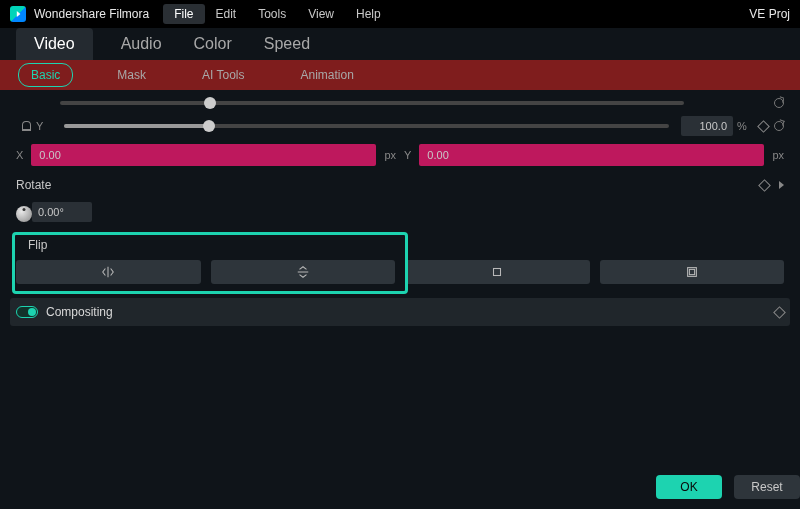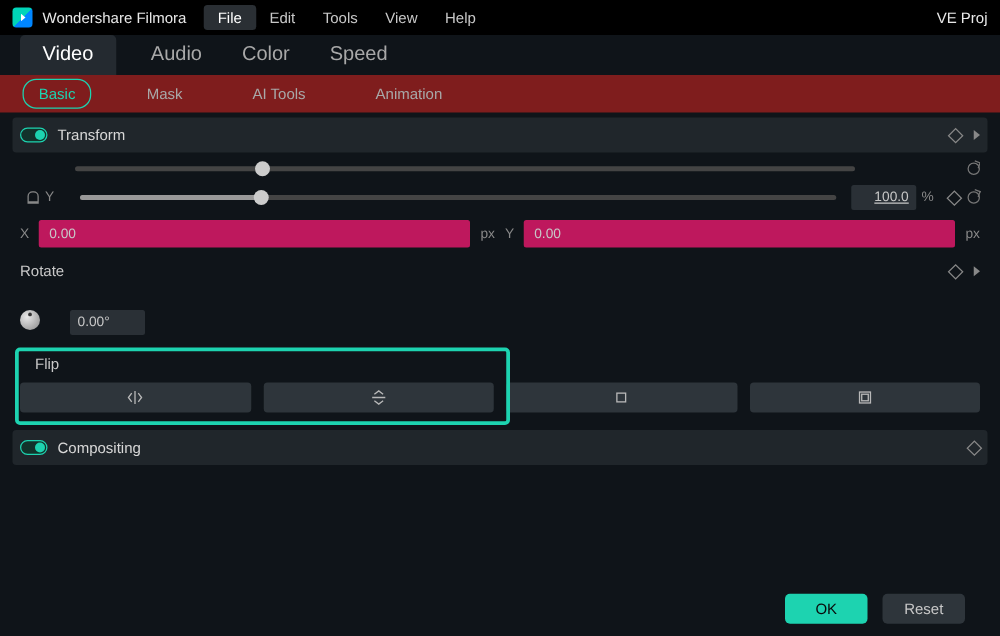--- a/index.html
+++ b/index.html
@@ -36,48 +36,48 @@
 
 .body-pad { padding: 6px 6px 0 6px; }
 
 .slider-row { display: flex; align-items: center; height: 24px; margin-bottom: 4px; }
 .lock-col { width: 20px; display: flex; justify-content: center; }
 .lock-icn { width: 9px; height: 10px; border: 1px solid #888; border-top-left-radius: 4px; border-top-right-radius: 4px; border-bottom: 2px solid #888; }
 .axis-lbl { width: 16px; color: #888; font-size: 11px; }
 .slider { flex: 1; height: 4px; background: #444; border-radius: 2px; margin: 0 12px; position: relative; }
 .slider .filled { position: absolute; left: 0; top: 0; bottom: 0; background: #999; border-radius: 2px; }
 .slider .knob { position: absolute; width: 12px; height: 12px; background: #ccc; border-radius: 6px; top: -4px; transform: translateX(-50%); }
-.val-box { width: 52px; height: 20px; background: #2a3036; border-radius: 2px; display: flex; align-items: center; justify-content: flex-end; padding: 0 6px; color: #c8c8c8; font-size: 11px; text-decoration: underline; }
+.val-box { width: 52px; height: 20px; background: #2a3036; border-radius: 2px; display: flex; align-items: center; justify-content: flex-end; padding: 0 6px; color: #c8c8c8; font-size: 11px; }
 .pct { width: 18px; text-align: center; color: #888; font-size: 11px; }
 .kf-ctrl { display: flex; align-items: center; gap: 6px; margin-left: 8px; }
 .reset-dot { width: 10px; height: 10px; border: 1px solid #777; border-radius: 5px; position: relative; }
 .reset-dot::after { content: ""; position: absolute; width: 4px; height: 4px; border-top: 1px solid #777; border-right: 1px solid #777; top: -2px; right: -1px; transform: rotate(20deg); }
 
 .label-row { display: flex; align-items: center; height: 22px; margin-top: 8px; }
 .label-row .lbl { color: #c8c8c8; font-size: 12px; }
 .label-row .right-icons { margin-left: auto; display: flex; gap: 10px; align-items: center; }
 
 .pos-row { display: flex; align-items: center; gap: 8px; margin-top: 6px; }
 .pos-row .ax { color: #888; font-size: 11px; }
 .pos-row .ibox { flex: 1; height: 22px; background: #be185d; border-radius: 2px; display: flex; align-items: center; padding: 0 8px; color: #c8c8c8; font-size: 11px; }
 .pos-row .unit { color: #888; font-size: 11px; }
 
-.rot-row { display: flex; align-items: flex-start; gap: 24px; margin-top: 20px; }
+.rot-row { display: flex; align-items: flex-end; gap: 0; margin-top: 6px; }
 .rot-knob { width: 16px; height: 16px; border-radius: 8px; background: radial-gradient(circle at 35% 35%, #e8e8e8, #888); position: relative; }
 .rot-knob::after { content: ""; position: absolute; width: 3px; height: 3px; background: #333; border-radius: 2px; top: 2px; left: 50%; transform: translateX(-50%); }
 .rot-row .ibox { width: 60px; height: 20px; background: #2a3036; border-radius: 2px; display: flex; align-items: center; padding: 0 6px; color: #c8c8c8; font-size: 11px; }
 
 .flip-section { position: relative; margin-top: 12px; padding-top: 4px; }
 .highlight-box { position: absolute; border: 3px solid #1dd3b0; border-radius: 4px; top: -2px; left: -4px; width: 396px; height: 62px; pointer-events: none; }
 .flip-lbl { color: #c8c8c8; font-size: 12px; margin-bottom: 8px; padding-left: 12px; }
 .btn-row { display: flex; gap: 10px; }
 .big-btn { flex: 1; height: 24px; background: #2e353b; border-radius: 3px; display: flex; align-items: center; justify-content: center; cursor: pointer; }
 .big-btn svg { width: 14px; height: 14px; stroke: #b8b8b8; fill: none; stroke-width: 1.2; }
 
-.footer { position: absolute; bottom: 10px; right: 28px; display: flex; gap: 12px; }
+.footer { position: absolute; bottom: 10px; right: 0; display: flex; gap: 12px; }
 .footer .btn { width: 66px; height: 24px; border-radius: 4px; display: flex; align-items: center; justify-content: center; font-size: 12px; cursor: pointer; }
 .footer .ok { background: #1dd3b0; color: #0a0a0a; font-weight: 500; }
 .footer .reset { background: #2e353b; color: #c8c8c8; }
 </style>
 </head>
 <body>
 
 <div class="menu-bar">
   <div class="logo"></div>
   <div class="app-name">Wondershare Filmora</div>
@@ -98,28 +98,20 @@
 
 <div class="sub-tabs">
   <div class="stab active">Basic</div>
   <div class="stab">Mask</div>
   <div class="stab">AI Tools</div>
   <div class="stab">Animation</div>
 </div>
 
 <div class="content">
 
-  <div class="section-head">
-    <div class="toggle"></div>
-    <div class="title">Transform</div>
-    <div class="right-icons">
-      <div class="diamond-icon"></div>
-      <div class="tri-right"></div>
-    </div>
-  </div>
 
   <div class="body-pad">
 
     <div class="slider-row" style="height:14px; overflow:hidden;">
       <div class="lock-col"></div>
       <div class="axis-lbl"></div>
       <div class="slider" style="margin-left:8px;">
           <div class="knob" style="left:24%;"></div>
         </div>
       <div class="val-box" style="visibility:hidden;"></div>

